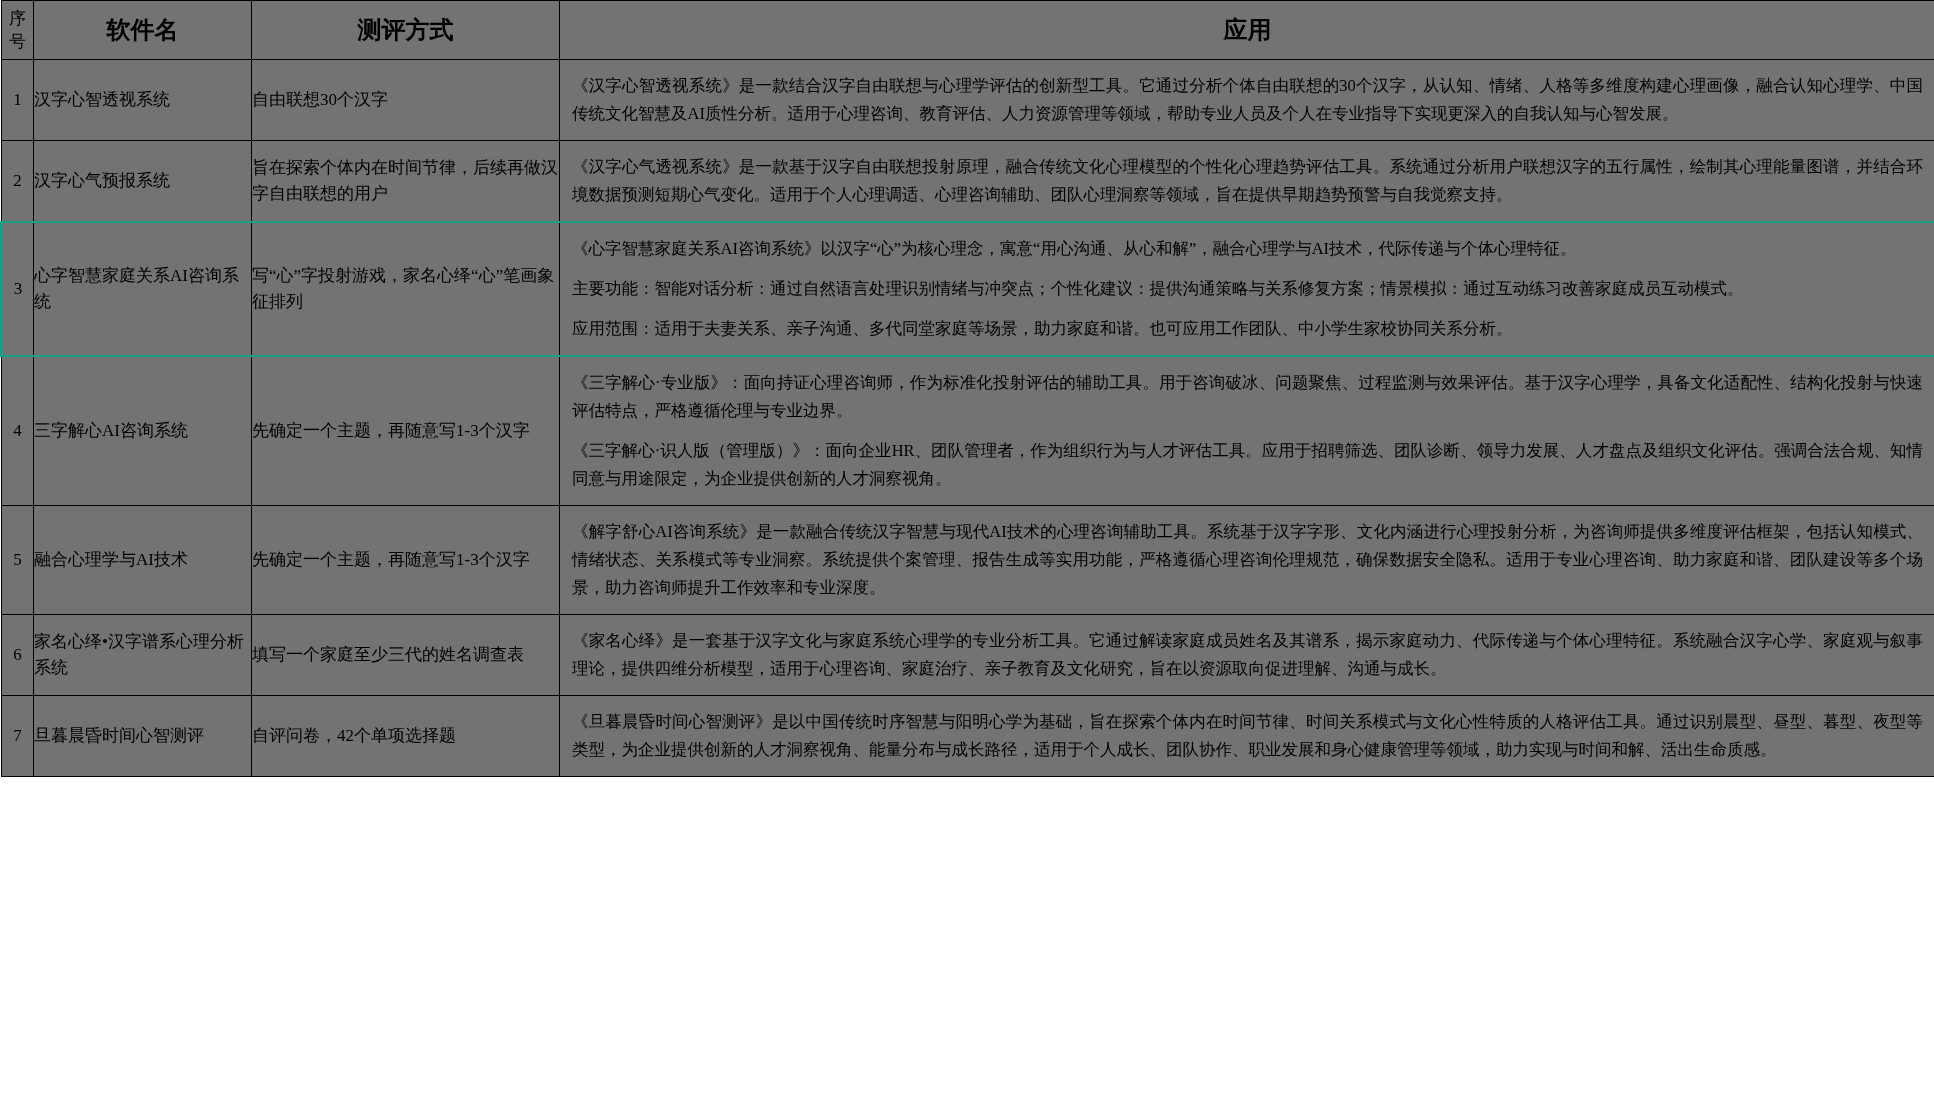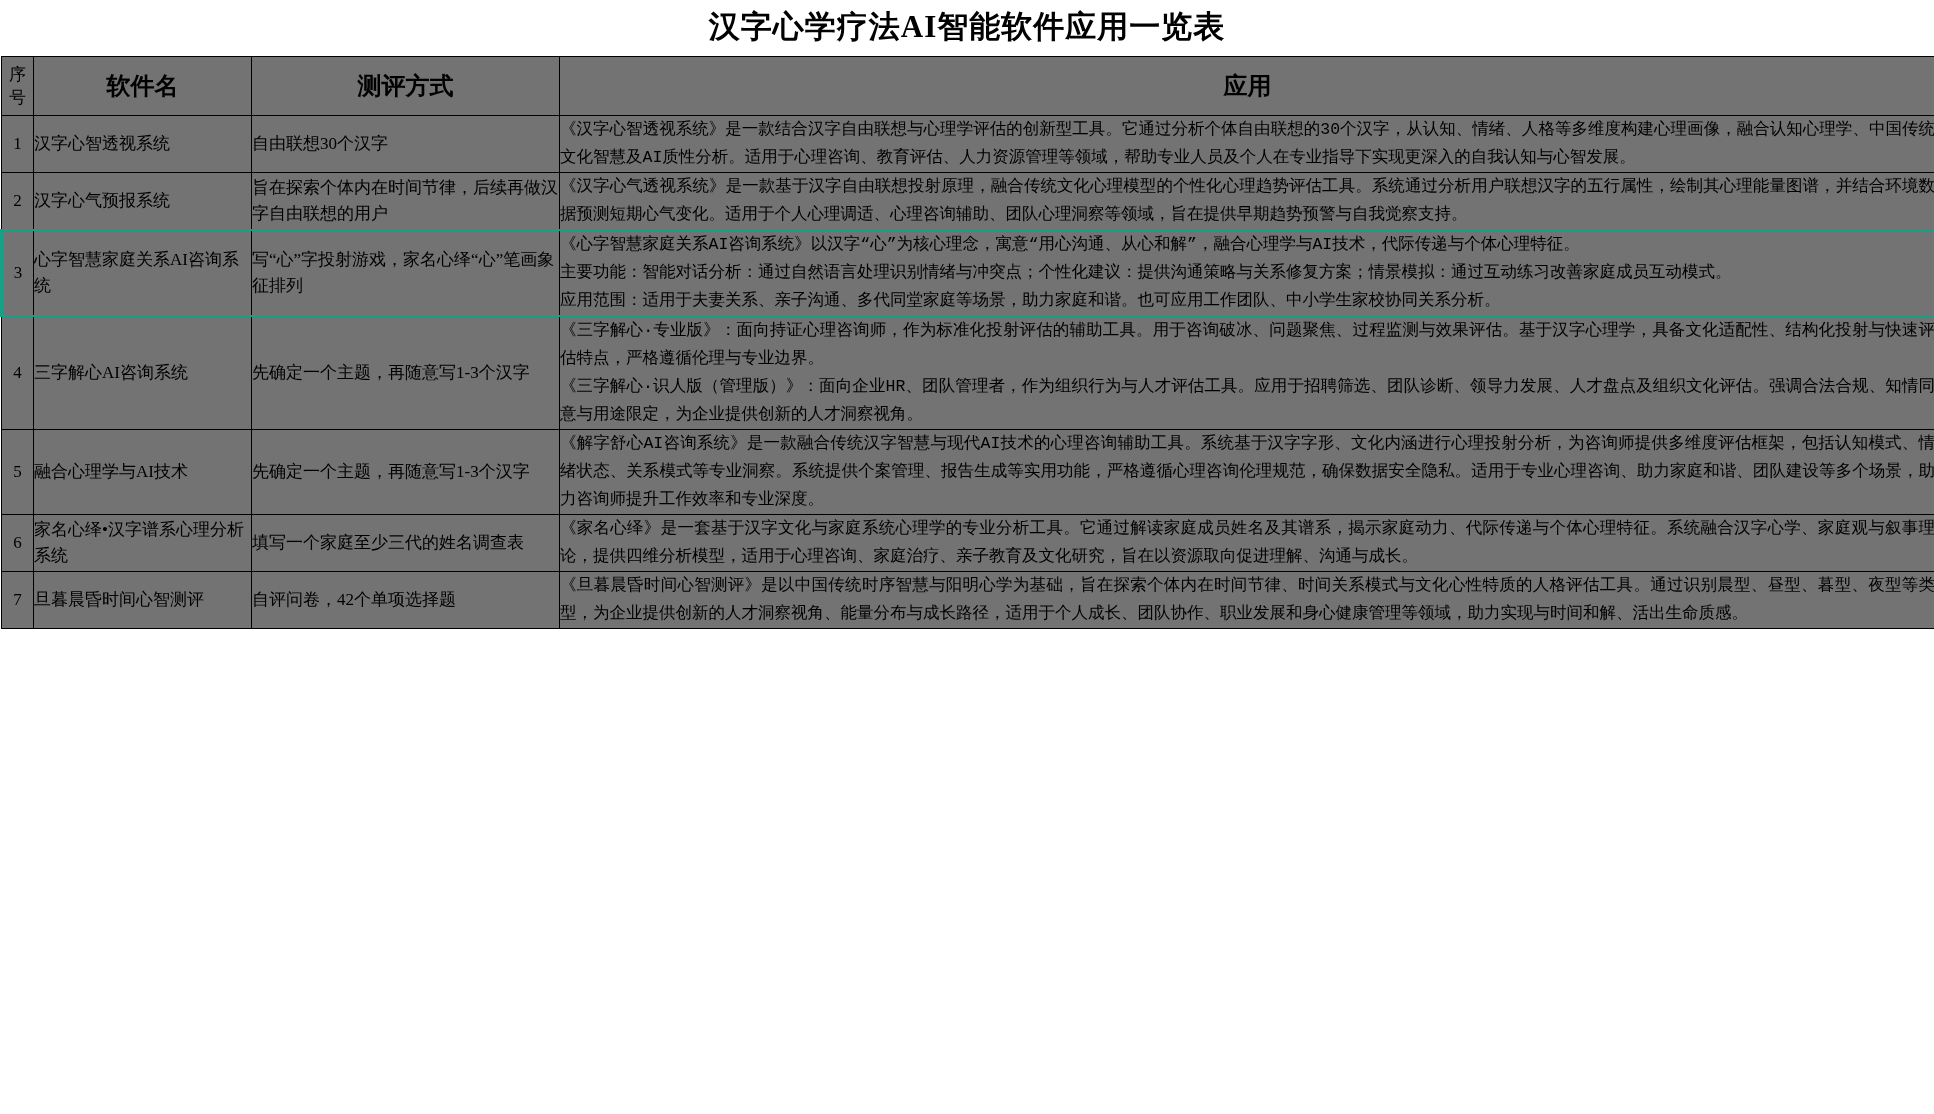--- a/index.html
+++ b/index.html
@@ -91,25 +91,24 @@
   td.cell-app {
     font-size: 16.5px;
     line-height: 28px;
     padding: 10px 12px 10px 12px;
     vertical-align: middle;
     text-align: justify;
     text-justify: inter-ideograph;
     font-family: "Liberation Serif", "DejaVu Serif", serif;
   }
   td.cell-app p {
-    margin: 0;
+    margin: 12px;
     padding: 0;
     text-align: justify;
     text-justify: inter-ideograph;
-    font-family: Liberation Mono, monospace;
   }
 
   
   tr.row-selected > td:first-child {
     border-left: 3px solid var(--sel, #16a085);
   }
   tr.row-selected > td:last-child {
     border-right: 3px solid var(--sel, #16a085);
   }
   tr.row-selected > td {
@@ -121,21 +120,20 @@
   }
   tr.row-selected > td:not(:last-child) {
     border-right: 1px solid #000000;
   }
 </style>
 </head>
 <body>
 
 <div class="page">
 
-  <h1 class="doc-title">汉字心学疗法AI智能软件应用一览表</h1>
 
   <table class="sheet">
     <colgroup>
       <col class="c-idx">
       <col class="c-name">
       <col class="c-method">
       <col class="c-app">
     </colgroup>
     <thead>
       <tr>

